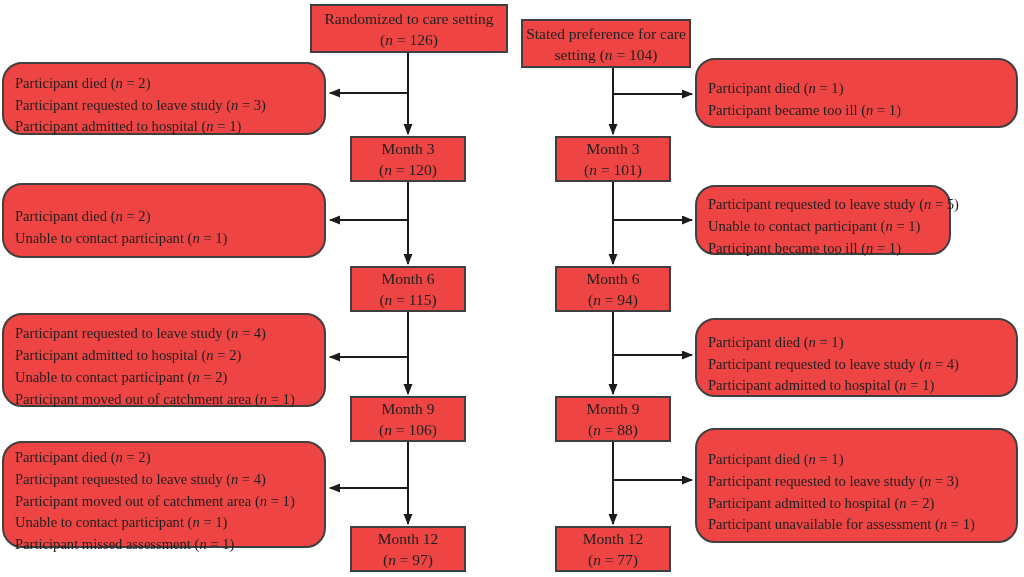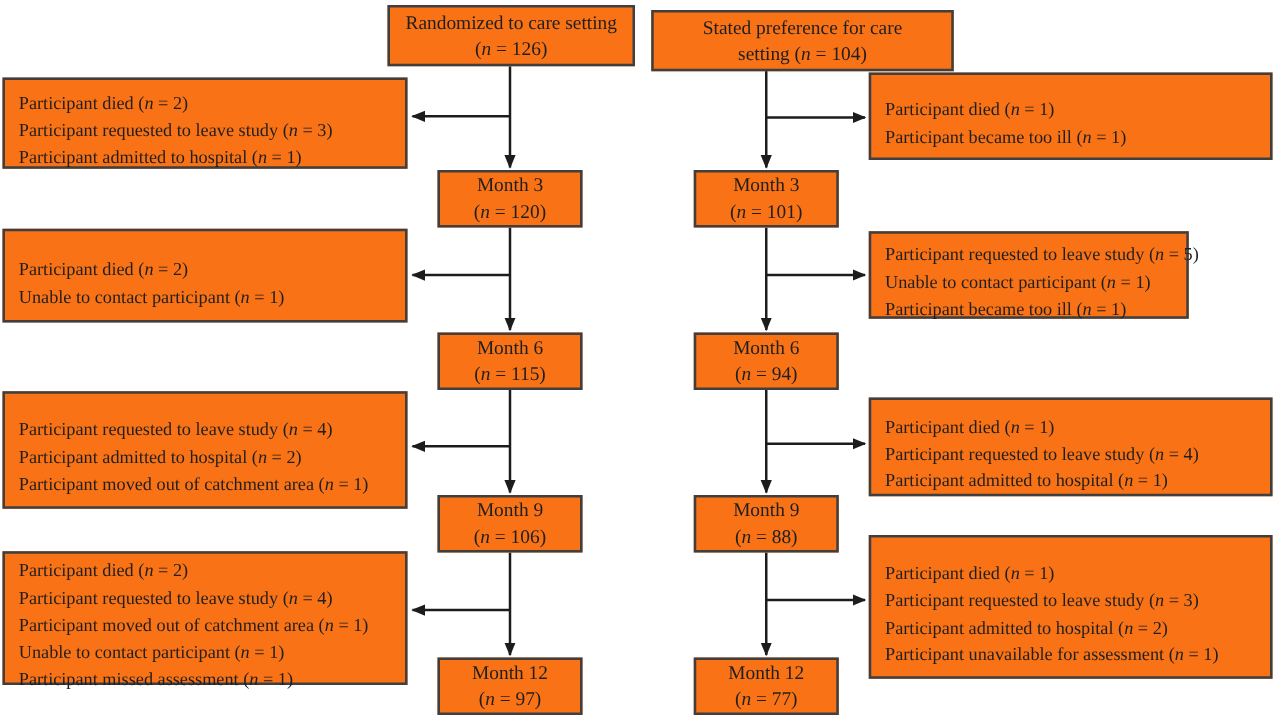--- a/index.html
+++ b/index.html
@@ -2,25 +2,25 @@
 <html><head>
 <meta charset="utf-8">
 <style>
   html,body{margin:0;padding:0;background:#ffffff;}
   .stage{
     position:relative;width:1024px;height:577px;background:#ffffff;
     font-family:"Liberation Serif","DejaVu Serif",serif;color:#1f1f1f;overflow:hidden;
   }
   .arrows{position:absolute;left:0;top:0;z-index:0;}
   .box{
-    position:absolute;background:#f97316;border:2px solid #3f3f3f;box-sizing:border-box;
+    position:absolute;background:#ef4444;border:2px solid #3f3f3f;box-sizing:border-box;
     display:flex;flex-direction:column;justify-content:center;z-index:1;
   }
   .header,.month{align-items:center;text-align:center;font-size:15.5px;line-height:21px;}
-  .dropout{padding:16px 8px 2px 11px;font-size:14.6px;line-height:21.8px;}
+  .dropout{padding:16px 8px 2px 11px;font-size:14.6px;line-height:21.8px;border-radius:20px;}
   .bl{white-space:nowrap;}
   i{font-style:italic;}
 </style>
 </head>
 <body>
 
 <div class="stage">
 
   <svg class="arrows" width="1024" height="577" viewBox="0 0 1024 577">
     <defs>
@@ -77,31 +77,32 @@
       <div class="bl">Participant requested to leave study (<i>n</i> = 3)</div>
       <div class="bl">Participant admitted to hospital (<i>n</i> = 1)</div>
     </div>
   <div class="box dropout" style="left:2px;top:183px;width:324px;height:75px">
       <div class="bl">Participant died (<i>n</i> = 2)</div>
       <div class="bl">Unable to contact participant (<i>n</i> = 1)</div>
     </div>
   <div class="box dropout" style="left:2px;top:313px;width:324px;height:94px">
       <div class="bl">Participant requested to leave study (<i>n</i> = 4)</div>
       <div class="bl">Participant admitted to hospital (<i>n</i> = 2)</div>
+      <div class="bl">Unable to contact participant (<i>n</i> = 2)</div>
       <div class="bl">Participant moved out of catchment area (<i>n</i> = 1)</div>
     </div>
   <div class="box dropout" style="left:2px;top:441px;width:324px;height:107px">
       <div class="bl">Participant died (<i>n</i> = 2)</div>
       <div class="bl">Participant requested to leave study (<i>n</i> = 4)</div>
       <div class="bl">Participant moved out of catchment area (<i>n</i> = 1)</div>
       <div class="bl">Unable to contact participant (<i>n</i> = 1)</div>
       <div class="bl">Participant missed assessment (<i>n</i> = 1)</div>
     </div>
 
-  <div class="box header" style="left:521px;top:8px;width:242px;height:49px">
+  <div class="box header" style="left:521px;top:19px;width:170px;height:49px">
     <div class="bl">Stated preference for care</div>
     <div class="bl">setting (<i>n</i> = 104)</div>
   </div>
 
   <div class="box month" style="left:555px;top:136px;width:116px;height:46px">
     <div class="bl">Month 3</div>
     <div class="bl">(<i>n</i> = 101)</div>
   </div>
   <div class="box month" style="left:555px;top:266px;width:116px;height:46px">
     <div class="bl">Month 6</div>

